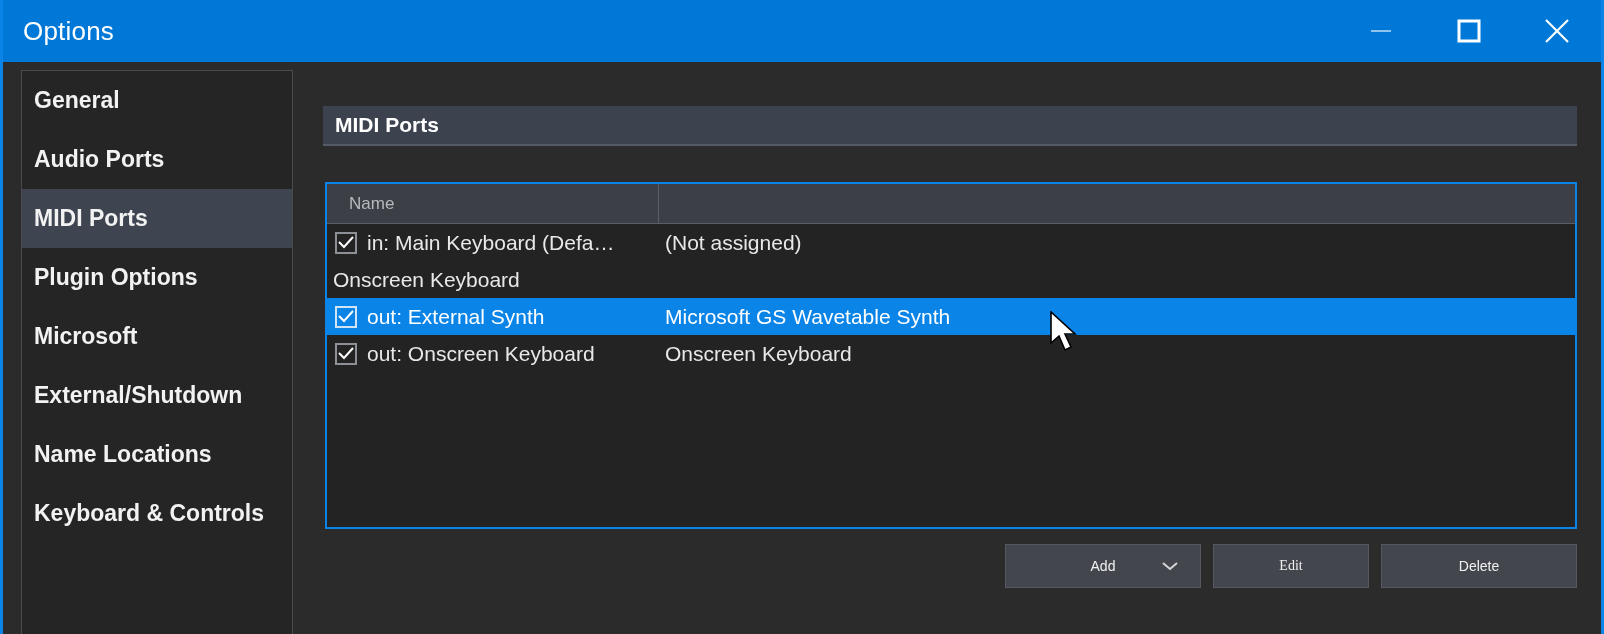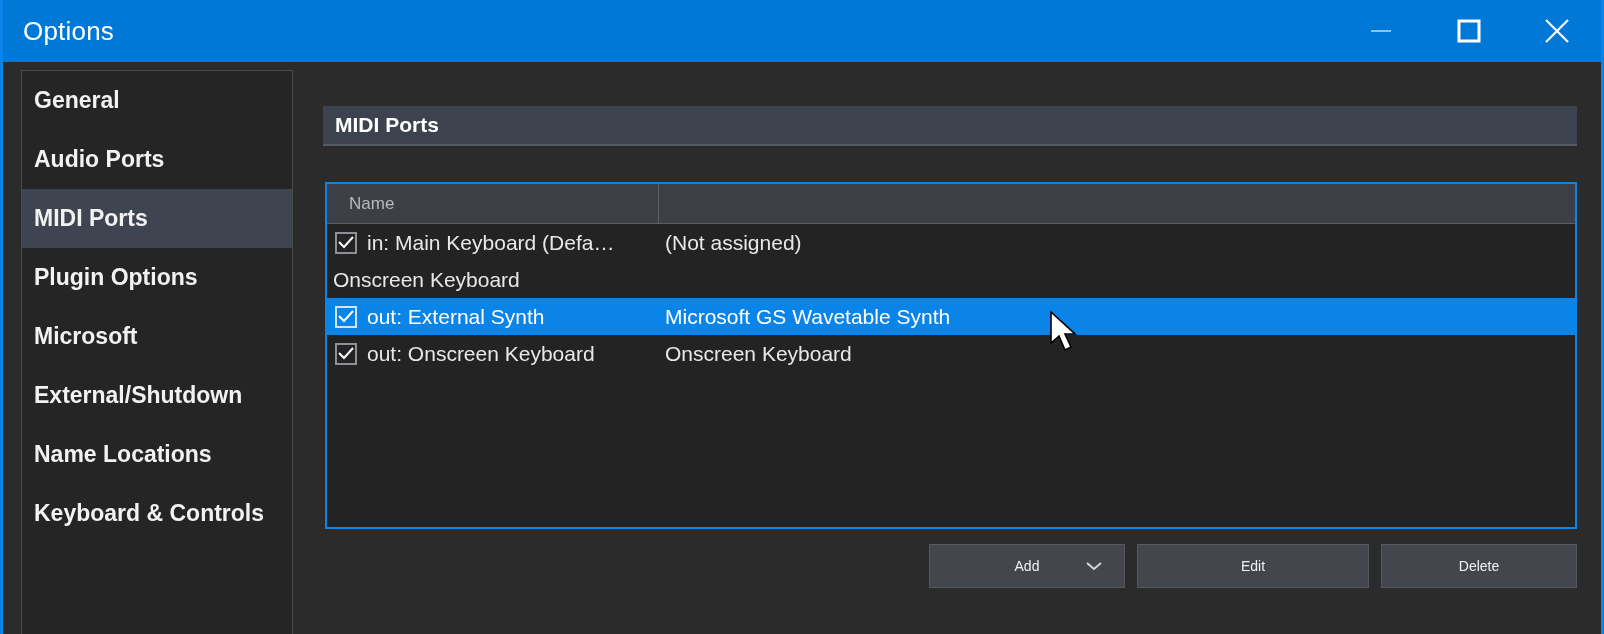--- a/index.html
+++ b/index.html
@@ -207,21 +207,21 @@
     color: #f0f0f0;
     font-size: 14px;
     display: flex;
     align-items: center;
     justify-content: center;
     position: relative;
     margin-left: 12px;
     white-space: nowrap;
   }
   .btn.add    { width: 196px; }
-  .btn.edit   { width: 232px; }
+  .btn.edit   { width: 156px; font-family: Liberation Serif, serif; }
   .btn.delete { width: 196px; }
   .btn .chev {
     position: absolute;
     right: 22px;
     top: 50%;
     transform: translateY(-50%);
     display: block;
   }
 
   

